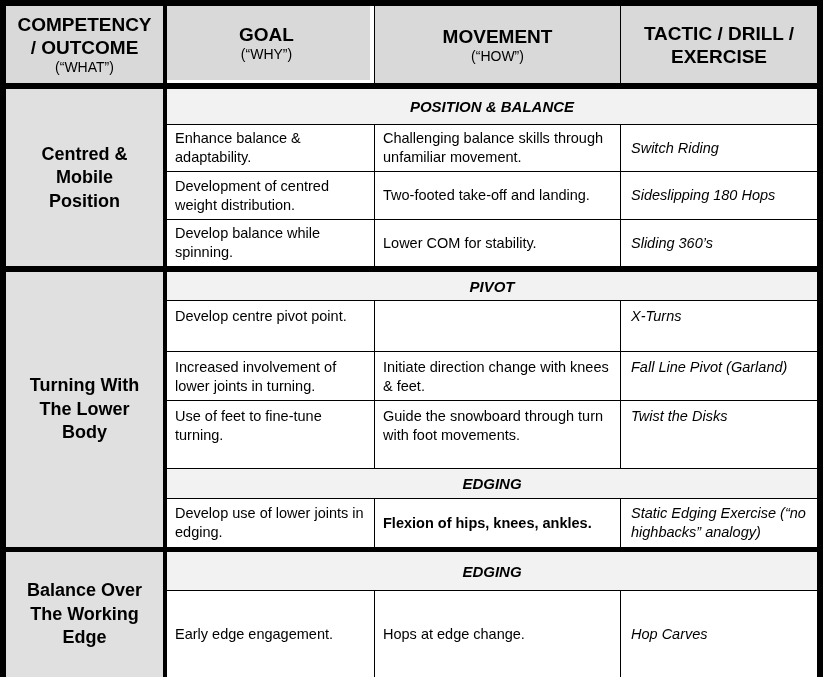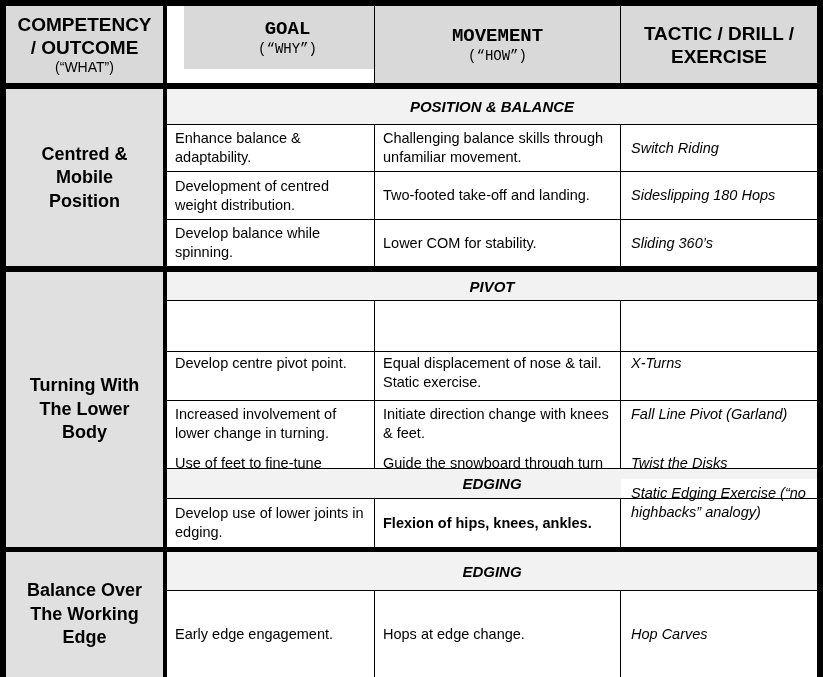--- a/index.html
+++ b/index.html
@@ -6,40 +6,40 @@
   body { width:823px; height:677px; overflow:hidden; position:relative; font-family:"Liberation Sans", sans-serif; color:#000; }
   .wrap { position:absolute; left:0; top:0; width:823px; height:677px; }
   .outer { position:absolute; left:0; top:0; width:823px; height:690px; box-sizing:border-box; border:6px solid #000; border-bottom:none; background:#fff; }
   .abs { position:absolute; box-sizing:border-box; }
   .hdr { background:#d9d9d9; display:flex; flex-direction:column; align-items:center; justify-content:center; text-align:center; }
   .hdr .main { font-weight:bold; font-size:19px; line-height:23px; }
   .hdr .sub { font-size:14px; line-height:17px; }
   .comp { background:#e0e0e0; display:flex; align-items:center; justify-content:center; text-align:center; font-weight:bold; font-size:18px; line-height:23.5px; }
   .sect { background:#f2f2f2; display:flex; align-items:center; justify-content:center; font-weight:bold; font-style:italic; font-size:15px; }
   .cell { display:flex; align-items:center; padding-left:8px; font-size:14.5px; line-height:19px; background:#fff; }
-  .cell.top { align-items:flex-start; padding-top:6px;margin-top:47px; }
+  .cell.top { align-items:flex-start; padding-top:6px; }
   .cell.it { font-style:italic; padding-left:10px; }
   .hl { position:absolute; background:#000; }
 </style>
 </head>
 <body>
 
 <div class="wrap">
   <div class="outer"></div>
 
   <div class="abs hdr" style="left:6px;top:6px;width:157px;height:77px;">
     <div class="main">COMPETENCY</div>
     <div class="main">/ OUTCOME</div>
     <div class="sub">(“WHAT”)</div>
   </div>
-  <div class="abs hdr" style="left:184px;top:6px;width:207px;height:63px;font-family:Liberation Mono, monospace;">
+  <div class="abs hdr" style="left:163px;top:6px;width:207px;height:74px;">
     <div class="main">GOAL</div>
     <div class="sub">(“WHY”)</div>
   </div>
-  <div class="abs hdr" style="left:375px;top:6px;width:245px;height:77px;font-family:Liberation Mono, monospace;">
+  <div class="abs hdr" style="left:375px;top:6px;width:245px;height:77px;">
     <div class="main">MOVEMENT</div>
     <div class="sub">(“HOW”)</div>
   </div>
   <div class="abs hdr" style="left:621px;top:6px;width:196px;height:77px;">
     <div class="main">TACTIC / DRILL /</div>
     <div class="main">EXERCISE</div>
   </div>
 
   <div class="abs comp" style="left:6px;top:89px;width:157px;height:178px;flex-direction:column;">
     <div>Centred &amp;</div>
@@ -61,36 +61,35 @@
   <div class="abs cell it" style="left:621px;top:220px;width:196px;height:46px;">Sliding 360’s</div>
 
   <div class="abs comp" style="left:6px;top:272px;width:157px;height:275px;flex-direction:column;">
     <div>Turning With</div>
     <div>The Lower</div>
     <div>Body</div>
   </div>
   <div class="abs sect" style="left:167px;top:272px;width:650px;height:28px;">PIVOT</div>
 
   <div class="abs cell top" style="left:167px;top:301px;width:207px;height:50px;">Develop centre pivot point.</div>
-  <div class="abs cell top" style="left:375px;top:301px;width:245px;height:50px;">Equal displacement of nose &amp; tail. Static exercise.</div>
   <div class="abs cell top it" style="left:621px;top:301px;width:196px;height:50px;">X-Turns</div>
 
-  <div class="abs cell top" style="left:167px;top:352px;width:207px;height:48px;">Increased involvement of lower change in turning.</div>
+  <div class="abs cell top" style="left:167px;top:352px;width:207px;height:48px;">Increased involvement of lower joints in turning.</div>
   <div class="abs cell top" style="left:375px;top:352px;width:245px;height:48px;">Initiate direction change with knees &amp; feet.</div>
   <div class="abs cell top it" style="left:621px;top:352px;width:196px;height:48px;">Fall Line Pivot (Garland)</div>
 
   <div class="abs cell top" style="left:167px;top:401px;width:207px;height:67px;">Use of feet to fine-tune turning.</div>
   <div class="abs cell top" style="left:375px;top:401px;width:245px;height:67px;">Guide the snowboard through turn with foot movements.</div>
   <div class="abs cell top it" style="left:621px;top:401px;width:196px;height:67px;">Twist the Disks</div>
 
   <div class="abs sect" style="left:167px;top:469px;width:650px;height:29px;">EDGING</div>
 
   <div class="abs cell" style="left:167px;top:499px;width:207px;height:48px;">Develop use of lower joints in edging.</div>
   <div class="abs cell" style="left:375px;top:499px;width:245px;height:48px;font-weight:bold;">Flexion of hips, knees, ankles.</div>
-  <div class="abs cell it" style="left:621px;top:479px;width:196px;height:48px;padding-right:1px;">Static Edging Exercise (“no highbacks” analogy)</div>
+  <div class="abs cell it" style="left:621px;top:499px;width:196px;height:48px;padding-right:1px;">Static Edging Exercise (“no highbacks” analogy)</div>
 
   <div class="abs comp" style="left:6px;top:552px;width:157px;height:125px;flex-direction:column;">
     <div>Balance Over</div>
     <div>The Working</div>
     <div>Edge</div>
   </div>
   <div class="abs sect" style="left:167px;top:552px;width:650px;height:38px;">EDGING</div>
 
   <div class="abs cell" style="left:167px;top:591px;width:207px;height:86px;">Early edge engagement.</div>
   <div class="abs cell" style="left:375px;top:591px;width:245px;height:86px;text-align:right;">Hops at edge change.</div>

